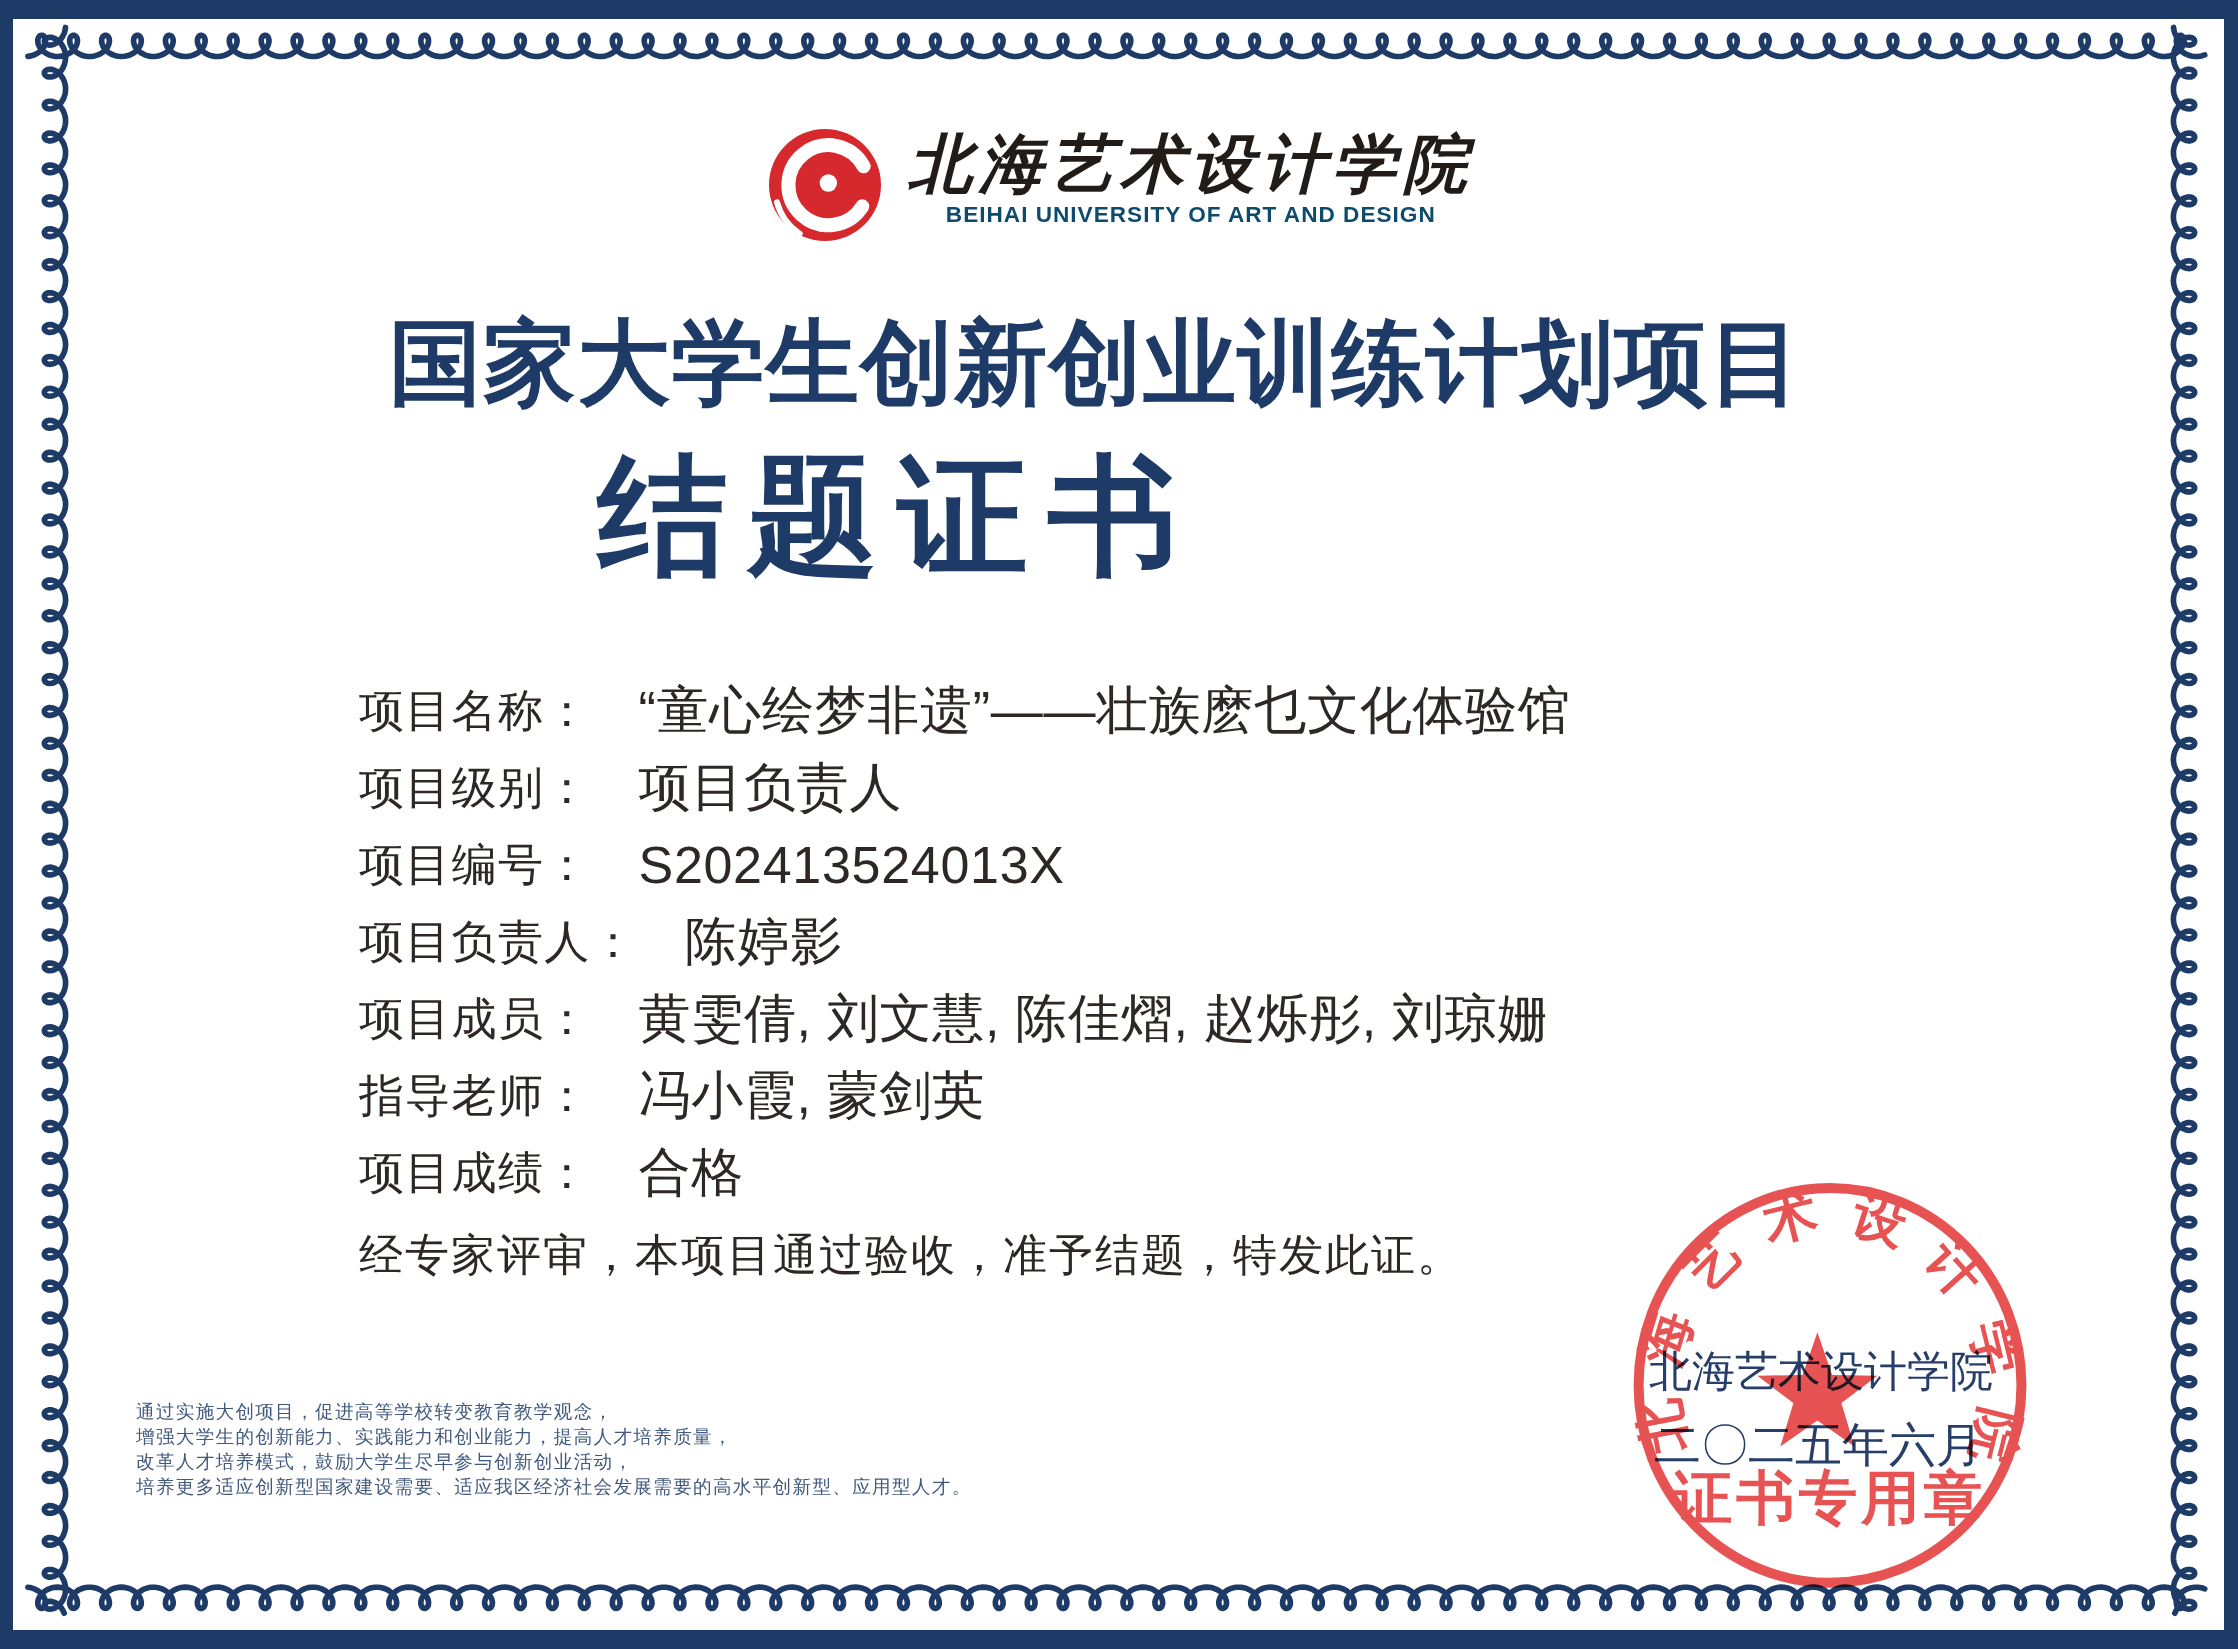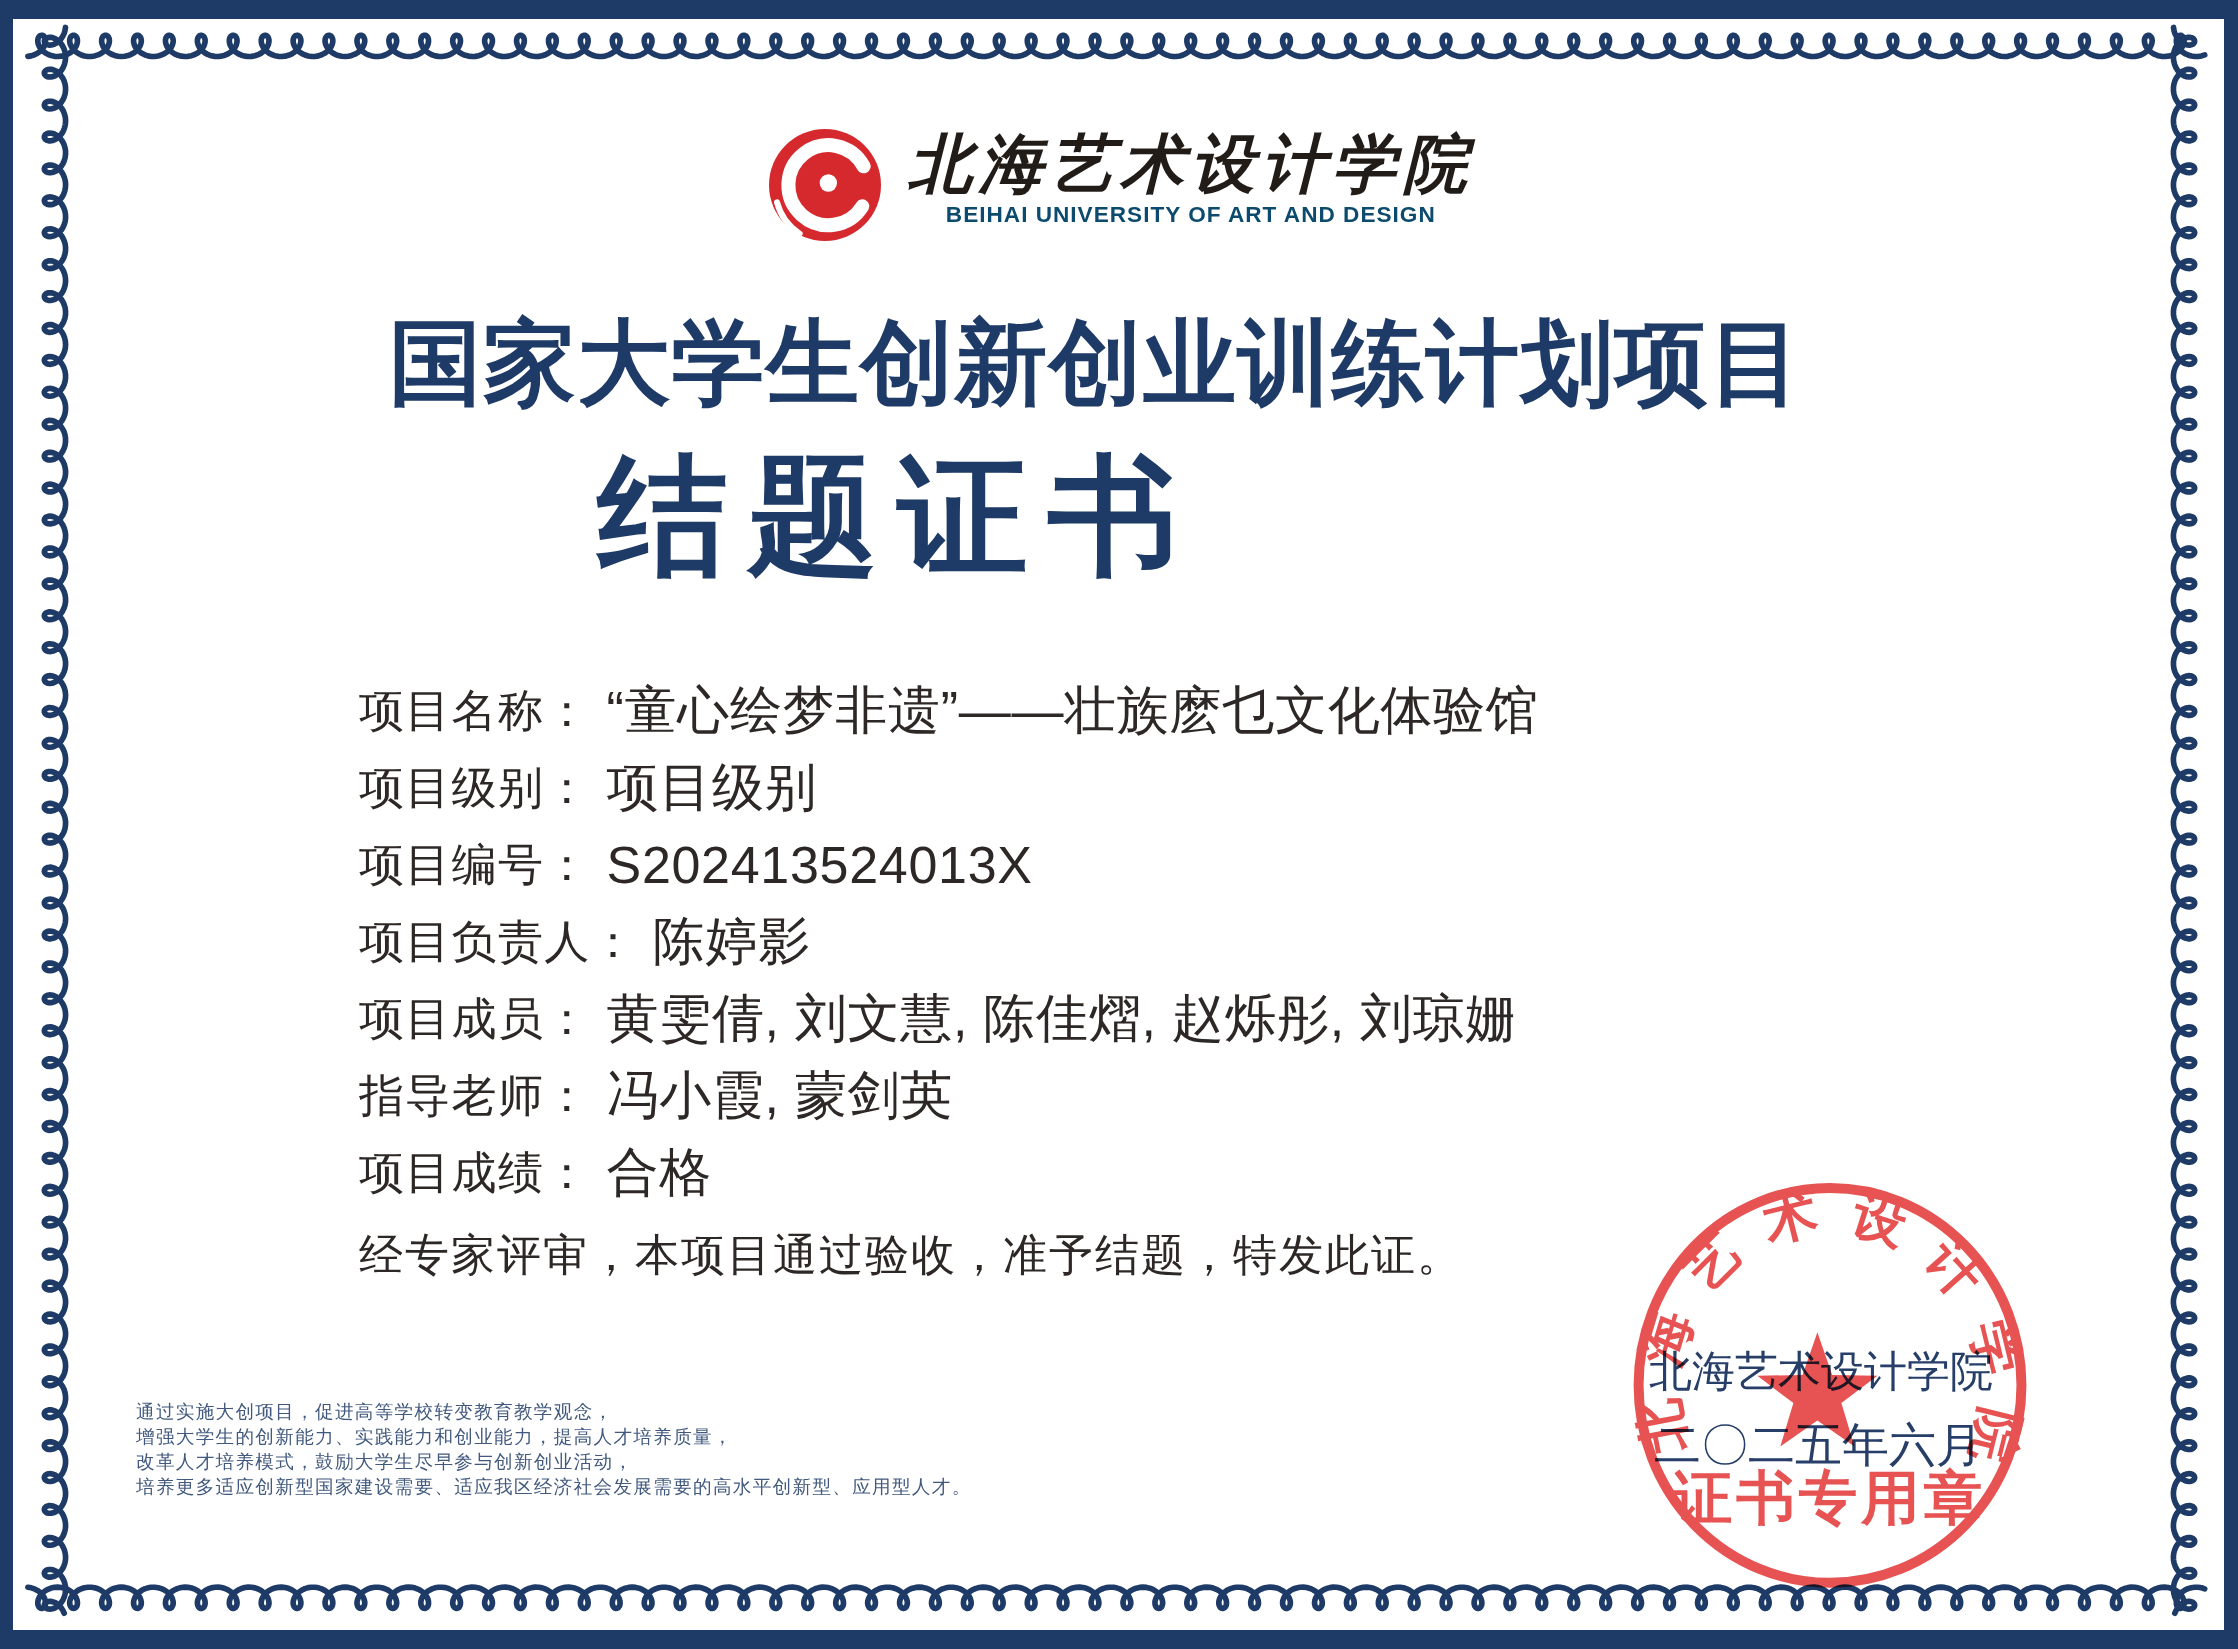--- a/index.html
+++ b/index.html
@@ -35,21 +35,21 @@
     font-family:"Liberation Serif","DejaVu Serif",serif;font-weight:bold;
     font-size:93px;line-height:113px;color:#1e3a66;letter-spacing:1.3px;white-space:nowrap;
   }
   .cert-subtitle{
     position:absolute;left:0;top:442px;width:1795px;text-align:center;
     font-family:"Liberation Serif","DejaVu Serif",serif;font-weight:bold;
     font-size:130px;line-height:150px;color:#1e3a66;letter-spacing:20px;white-space:nowrap;
   }
   
   .fields{position:absolute;left:359px;top:672px;}
-  .field-row{height:77px;display:flex;align-items:center;white-space:nowrap;}
+  .field-row{height:77px;display:flex;align-items:center;white-space:nowrap;gap:32px;}
   .field-label{font-size:45px;color:#2d2825;letter-spacing:1.3px;}
   .field-value{font-size:52px;color:#2d2825;margin-left:16px;letter-spacing:0.7px;}
   .statement{
     position:absolute;left:359px;top:1226px;font-size:44px;color:#2d2825;
     letter-spacing:2px;white-space:nowrap;
   }
   
   .footnote{
     position:absolute;left:136px;top:1399px;
     font-family:"Liberation Serif","DejaVu Serif",serif;
@@ -103,21 +103,21 @@
 <div class="cert-title">国家大学生创新创业训练计划项目</div>
 <div class="cert-subtitle">结题证书</div>
 
 <div class="fields">
   <div class="field-row">
     <span class="field-label">项目名称：</span>
     <span class="field-value">“童心绘梦非遗”——壮族麽乜文化体验馆</span>
   </div>
   <div class="field-row">
     <span class="field-label">项目级别：</span>
-    <span class="field-value">项目级别</span>
+    <span class="field-value">项目负责人</span>
   </div>
   <div class="field-row">
     <span class="field-label">项目编号：</span>
     <span class="field-value">S202413524013X</span>
   </div>
   <div class="field-row">
     <span class="field-label">项目负责人：</span>
     <span class="field-value">陈婷影</span>
   </div>
   <div class="field-row">

